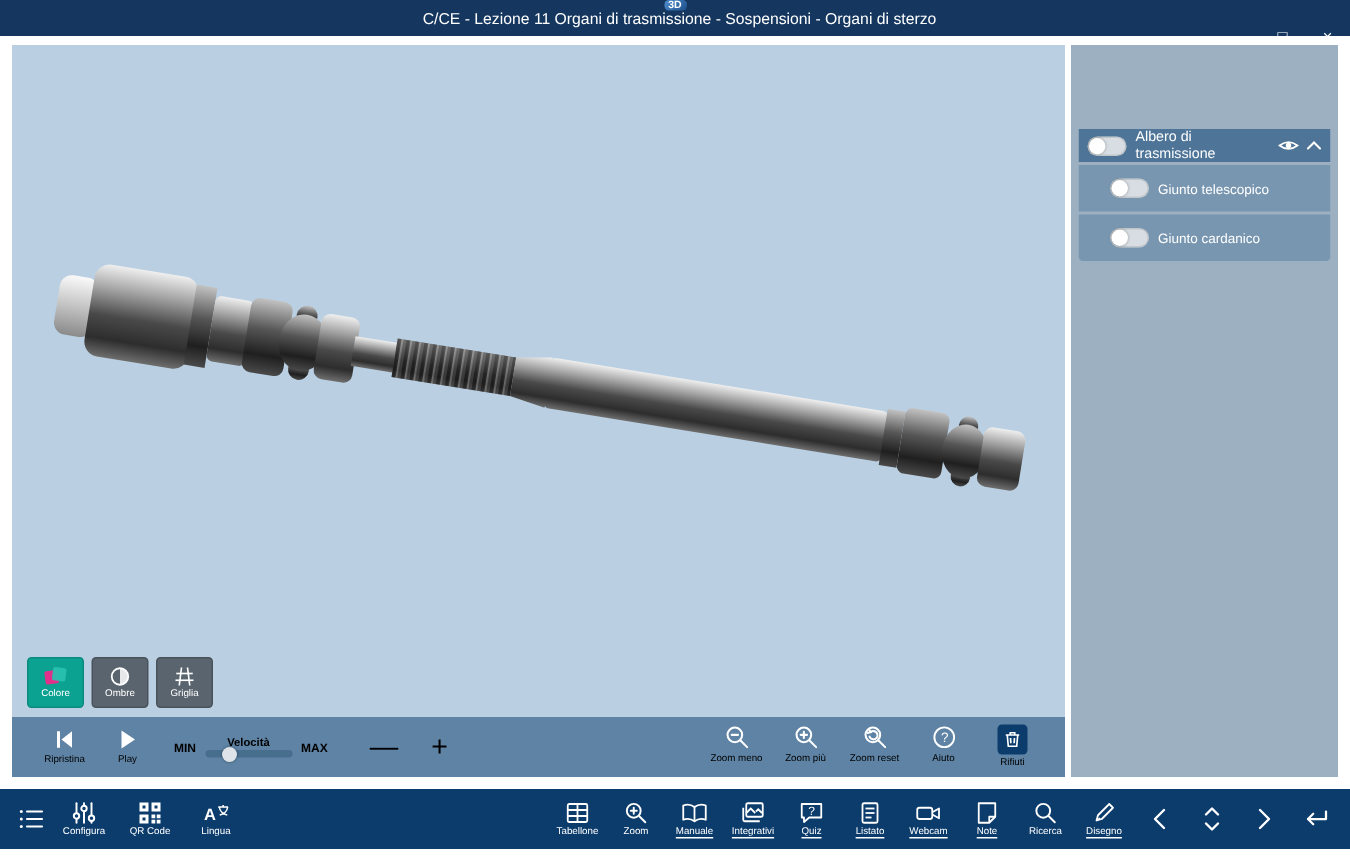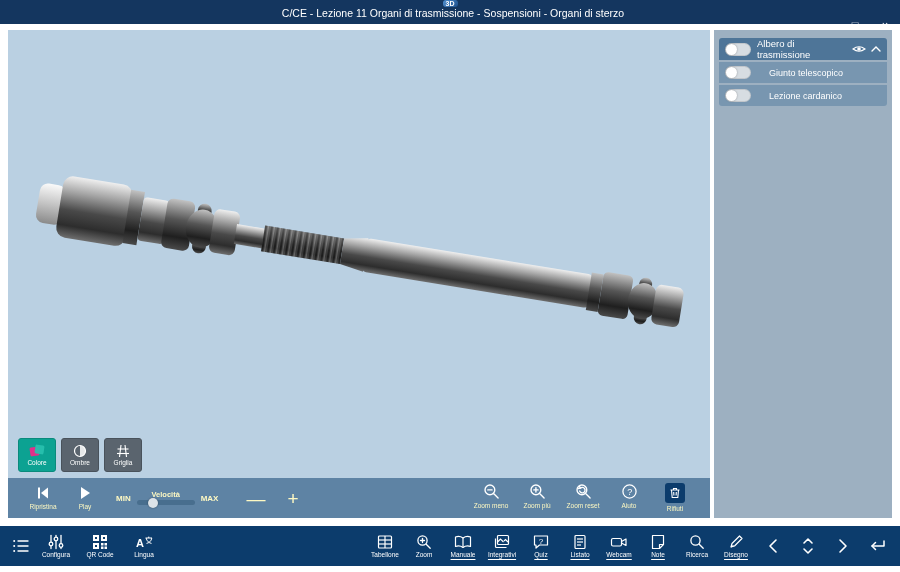--- a/index.html
+++ b/index.html
@@ -44,21 +44,21 @@
     width: 38px; height: 34px; border-radius: 3px; background: #5a646e;
     display: flex; flex-direction: column; align-items: center;
     justify-content: center; gap: 2px; color: #fff; border: 1px solid #49525b;
   }
   .vbtn.active { background: #0ca292; border-color: #0a8a7c; }
   .vlabel { font-size: 6.5px; line-height: 1; }
 
   
   .strip {
     position: absolute; left: 0; right: 0; bottom: 0; height: 40px;
-    background: #5e83a4; color: #fef9c3;
+    background: #5e83a4; color: #000000;
     display: flex; align-items: center; padding: 0 14px;
   }
   .strip-item {
     display: flex; flex-direction: column; align-items: center;
     gap: 3px; width: 42px;
   }
   .strip-label { font-size: 6.5px; white-space: nowrap; line-height: 1; }
   .speed { display: flex; align-items: center; gap: 6px; margin-left: 10px; }
   .minmax { font-size: 8px; font-weight: bold; }
   .trackwrap { display: flex; flex-direction: column; align-items: center; gap: 2px; }
@@ -81,25 +81,25 @@
   }
 
   
   .panel {
     position: absolute; left: 714px; top: 30px; width: 178px; height: 488px;
     background: #9db0c1;
   }
   .card { margin: 8px 5px; border-radius: 3px; overflow: hidden; }
   .card-header {
     height: 22px; background: #4e7598; display: flex; align-items: center;
-    gap: 6px; padding: 0 6px; color: #fff; font-size: 9.5px;
+    gap: 6px; padding: 0 6px; color: #fff; font-size: 9.5px; margin-top: 48px;
   }
   .card-row {
-    height: 21px; background: #7896b0; margin-top: 2px; display: flex;
-    align-items: center; gap: 18px; padding: 0 6px; color: #fff; font-size: 9px;
+    height: 31px; background: #7896b0; margin-top: 2px; display: flex;
+    align-items: center; gap: 6px; padding: 0 21px; color: #fff; font-size: 9px;
   }
   .toggle {
     width: 26px; height: 13px; border-radius: 7px; background: #d7dde2;
     position: relative; flex: 0 0 auto;
     box-shadow: inset 0 0 0 1px rgba(0,0,0,.1);
   }
   .toggle-knob {
     position: absolute; left: 1px; top: 1px; width: 11px; height: 11px;
     border-radius: 50%; background: #fff; box-shadow: 0 0 2px rgba(0,0,0,.35);
   }
@@ -316,21 +316,21 @@
       <div class="card-row">
         <div class="toggle">
             <div class="toggle-knob"></div>
           </div>
         <span>Giunto telescopico</span>
       </div>
       <div class="card-row">
         <div class="toggle">
             <div class="toggle-knob"></div>
           </div>
-        <span>Lezione cardanico</span>
+        <span>Giunto cardanico</span>
       </div>
     </div>
   </div>
 
   <div class="bottombar">
     <div class="menu-list">
       <svg width="18" height="16" viewBox="0 0 18 16">
         <g stroke="#fff" stroke-width="1.4" stroke-linecap="round">
           <circle cx="2.2" cy="3" r="1" fill="#fff" stroke="none"></circle>
             <line x1="6" y1="3" x2="16" y2="3"></line>

